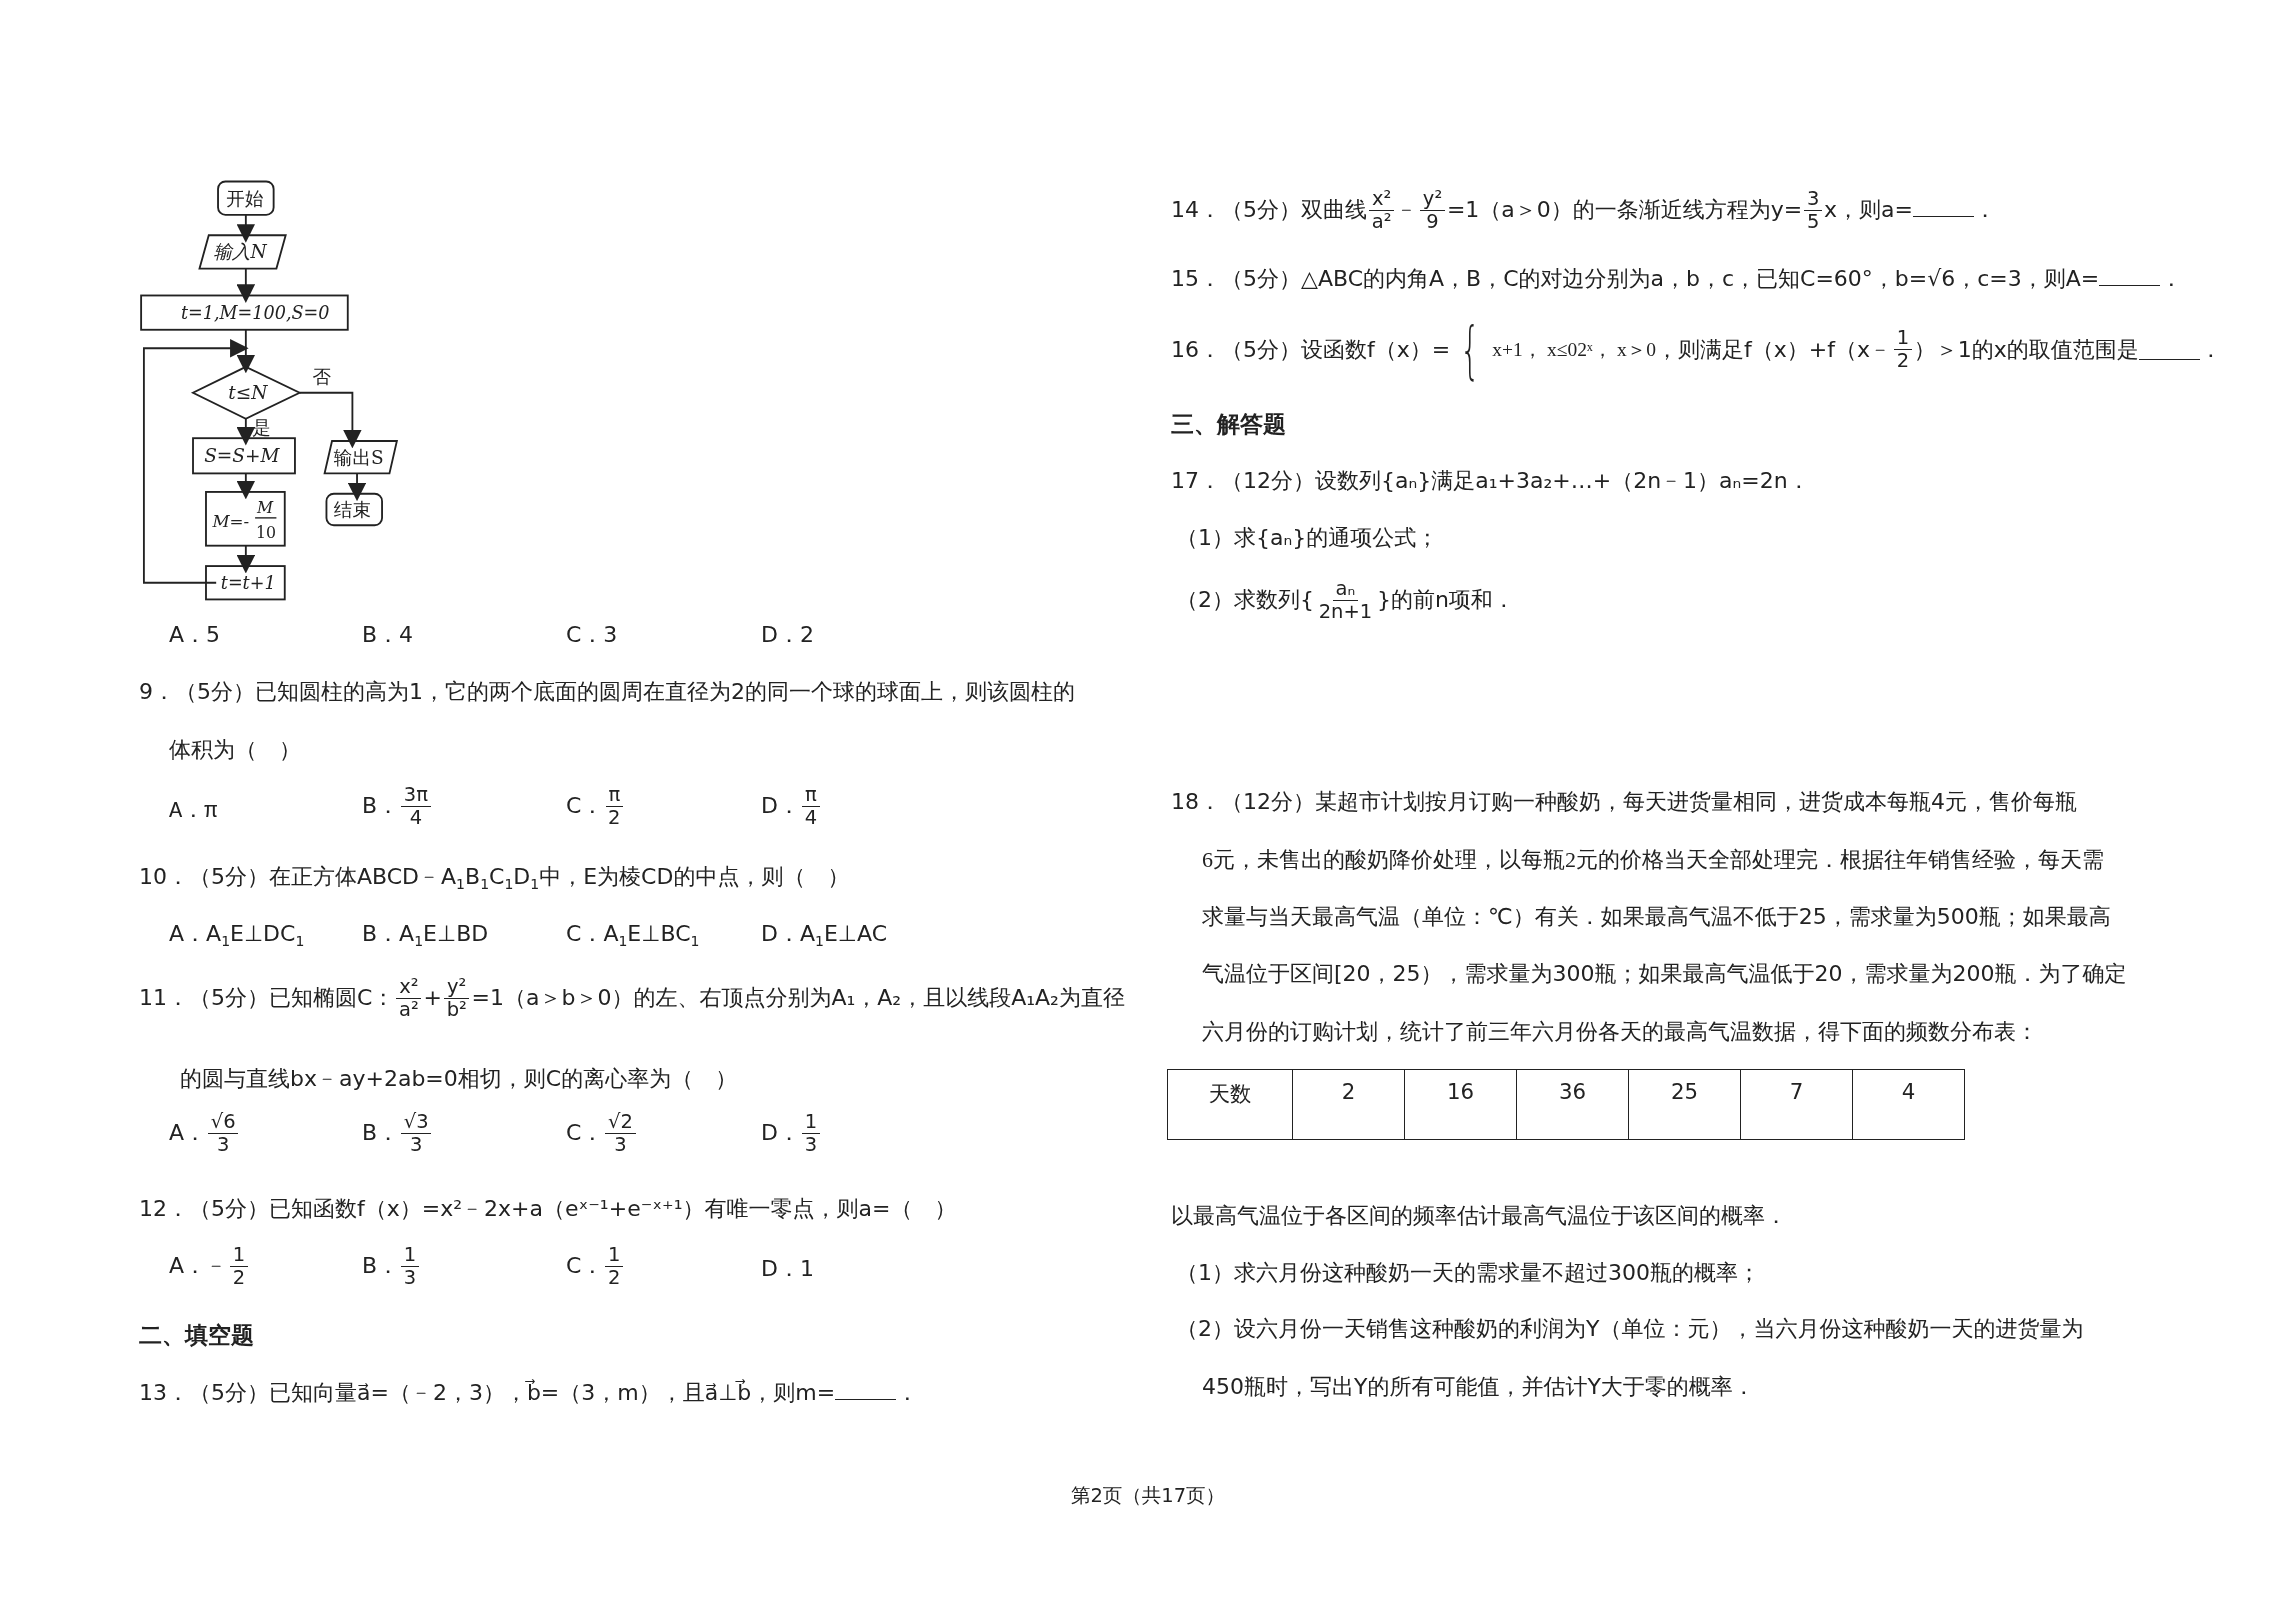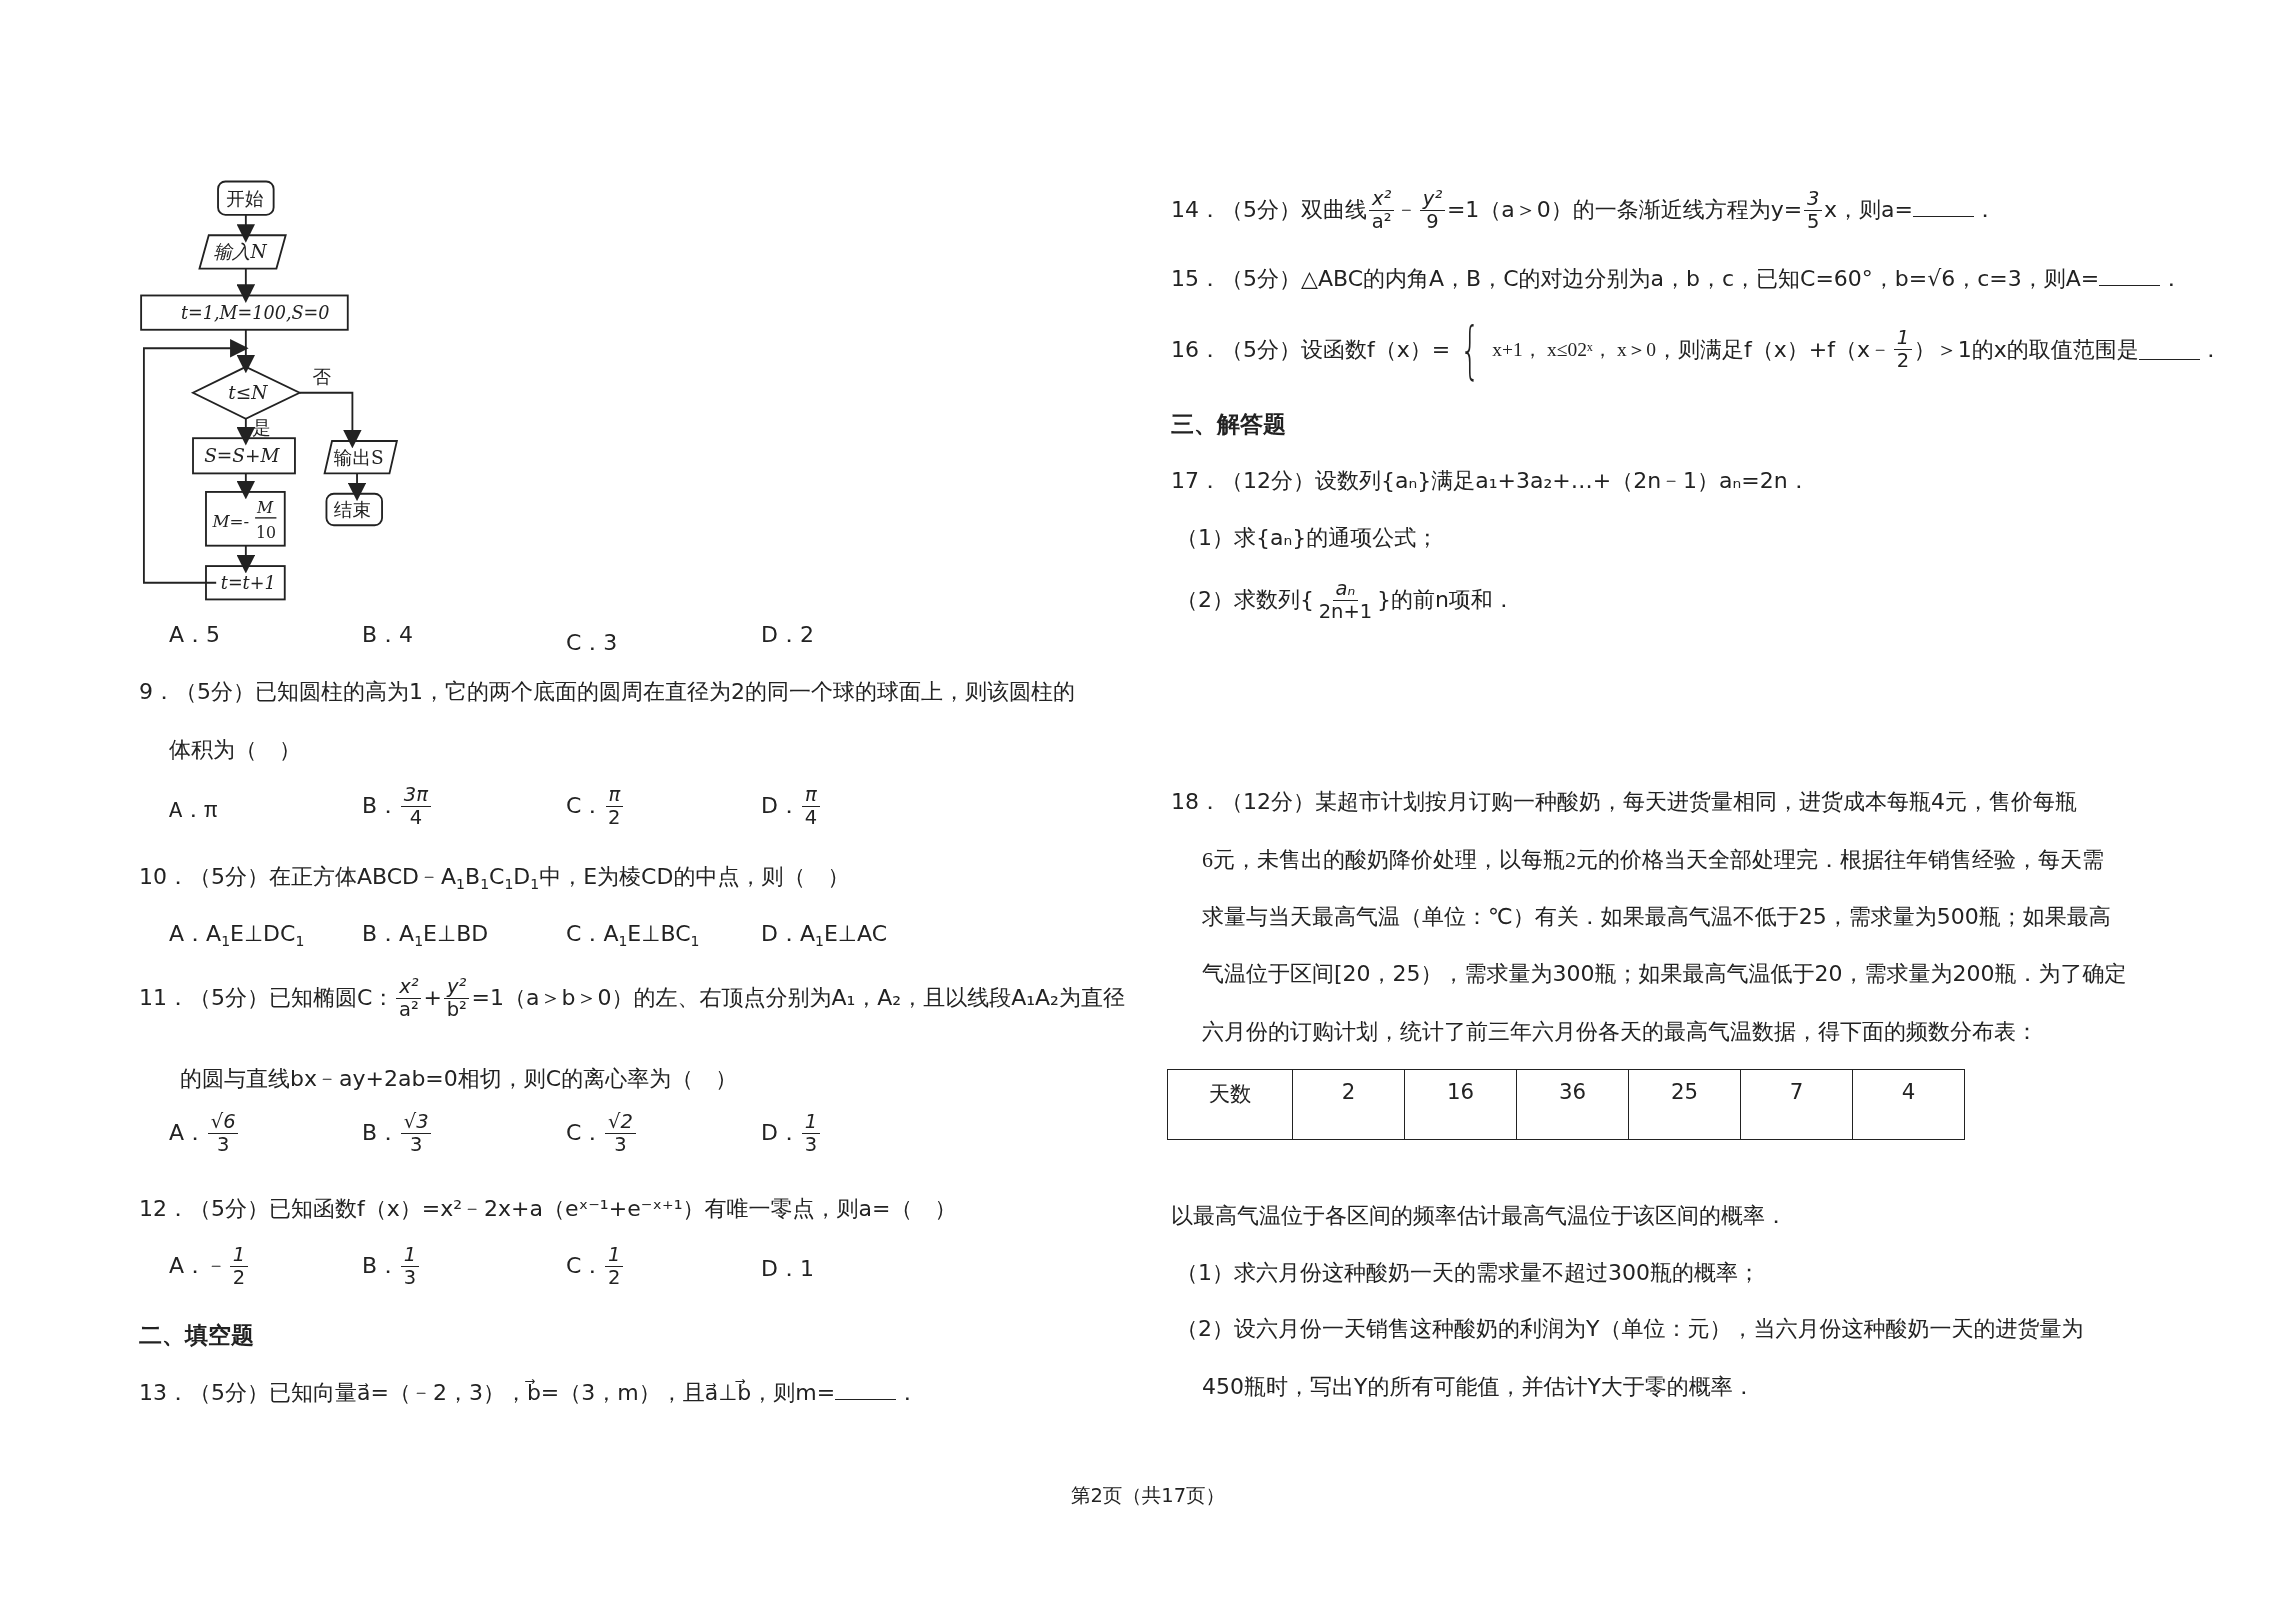--- a/index.html
+++ b/index.html
@@ -2,21 +2,21 @@
 <html style="font-size:15px"><head>
 <meta charset="utf-8">
 <style>
   html, body { margin:0; padding:0; background:#ffffff; }
   body { width:2296px; height:1622px; position:relative; overflow:hidden;
          font-family:"DejaVu Sans", "Liberation Sans", sans-serif; color:#222; }
   .ln { position:absolute; font-size:22px; line-height:28px; white-space:nowrap; color:#222; }
   .heading { font-weight:bold; font-size:23px; }
   .blank { display:inline-block; width:61px; border-bottom:1.4px solid #222; height:20.4px; vertical-align:baseline; }
   .frac { display:inline-flex; flex-direction:column; align-items:center; vertical-align:middle; font-size:19.5px; line-height:22px; margin:0 1.9px; }
-  .frac .num { border-bottom:1.4px solid #222; padding:0 2.8px;font-style:italic; }
+  .frac .num { border-bottom:1.4px solid #222; padding:0 2.8px; }
   .frac .den { padding:0 2.8px; }
   sub, sup { font-size:14px; }
   .opt { position:absolute; font-size:22px; line-height:28px; white-space:nowrap; }
   .piece { display:inline-flex; align-items:center; vertical-align:middle; }
   .brace { font-size:63px; line-height:63px; font-weight:100; margin-right:1.9px; transform:scaleX(0.5); display:inline-block; }
   .cases { display:inline-flex; font-size:19.5px; line-height:32px;font-family:Liberation Serif, serif; }
   table.freq { position:absolute; left:1167px; top:1069px; border-collapse:collapse; font-size:21.3px; }
   table.freq td { border:1.4px solid #222; height:59px; text-align:center; vertical-align:top; padding-top:9.3px; width:109px; }
   table.freq td.hdr { width:122px; }
   .footer { position:absolute; left:0; width:2296px; top:1482px; text-align:center; font-size:19.5px; }
@@ -77,21 +77,21 @@
     <text x="136" y="395" font-size="17">10</text>
     <text x="98" y="450" font-style="italic" font-size="19">t=t+1</text>
     <text x="220" y="315">输出S</text>
     <text x="220" y="371">结束</text>
   </g>
 </svg>
 
 <div>
   <span class="opt" style="left:169px;top:621px;">A．5</span>
   <span class="opt" style="left:362px;top:621px;">B．4</span>
-  <span class="opt" style="left:566px;top:621px;margin-top:8px;">C．3</span>
+  <span class="opt" style="left:566px;top:621px;">C．3</span>
   <span class="opt" style="left:761px;top:621px;">D．2</span>
 </div>
 
 <div class="ln" style="left:139px;top:678px;">9．（5分）已知圆柱的高为1，它的两个底面的圆周在直径为2的同一个球的球面上，则该圆柱的</div>
 <div class="ln" style="left:169px;top:736px;">体积为（　）</div>
 <div>
   <span class="opt" style="left:169px;top:798px;font-family:Liberation Mono, monospace;"><span>A．</span><span>π</span></span>
   <span class="opt" style="left:362px;top:784px;"><span>B．</span><span class="frac">
         <span class="num">3π</span>
         <span class="den">4</span>

